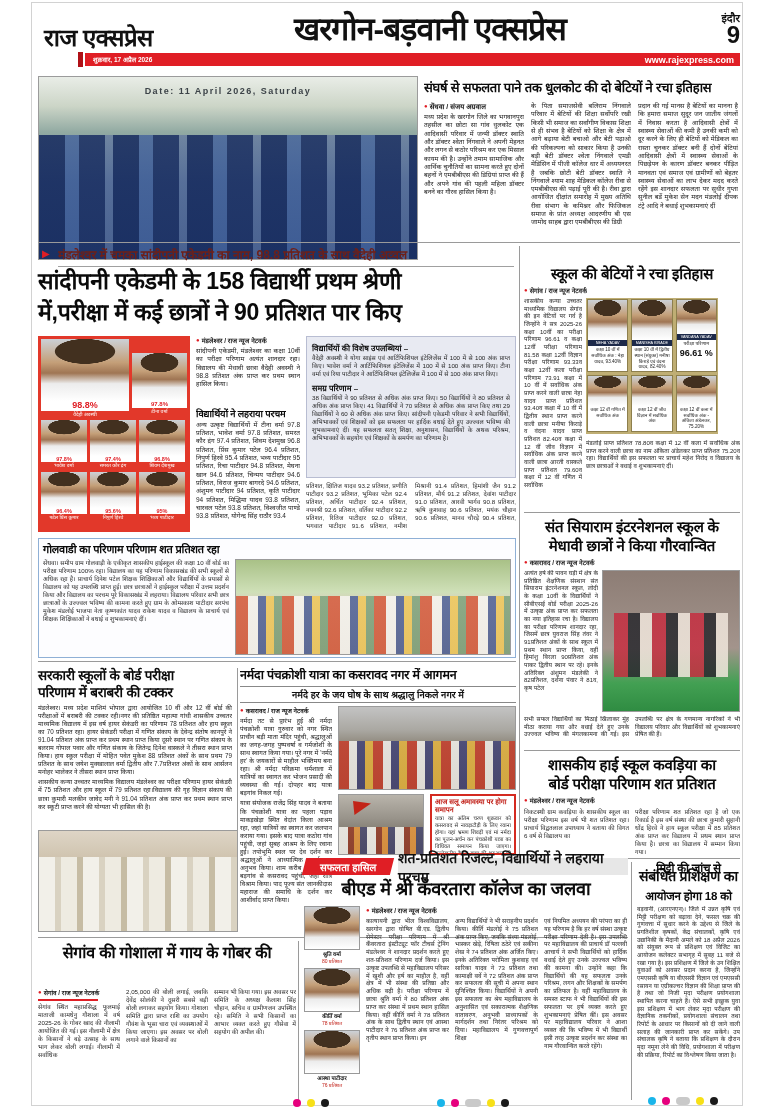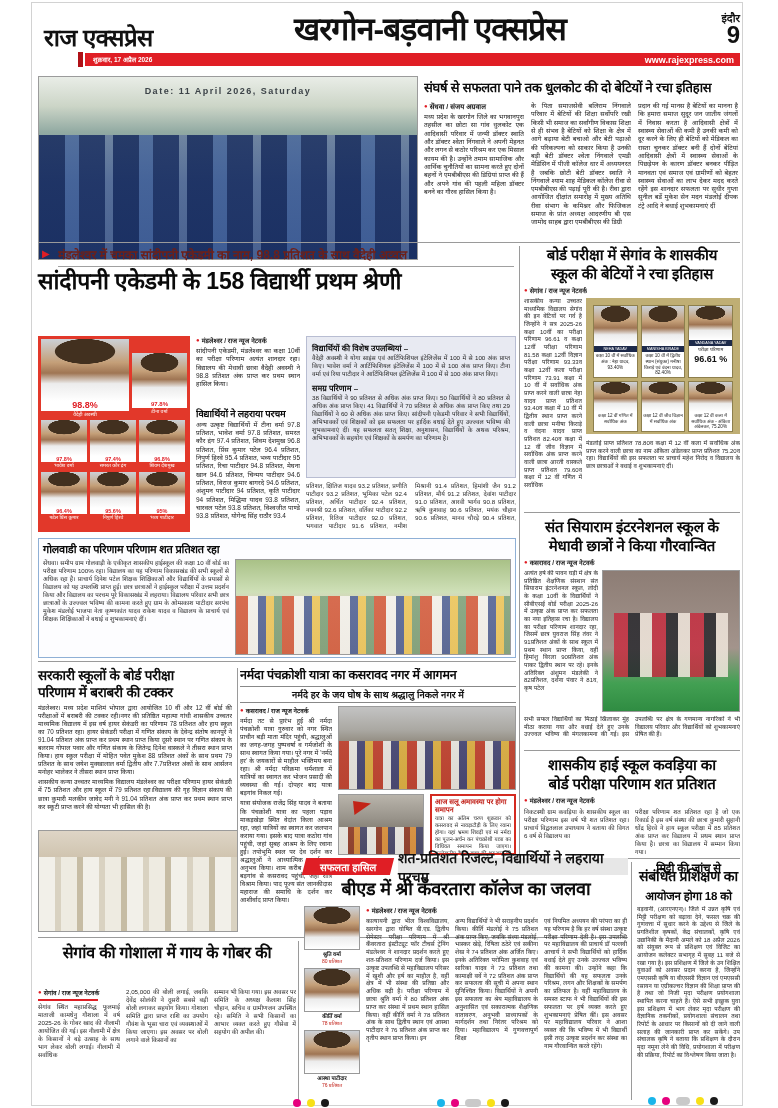--- a/index.html
+++ b/index.html
@@ -79,20 +79,21 @@
     <p class="bt" style="width:100px;height:136px">के पिता समाजसेवी बलिराम निंगवाले परिवार में बेटियों की शिक्षा सर्वोपरि रखी किसी भी समाज का सर्वांगीण विकास शिक्षा से ही संभव है बेटियों को शिक्षा के क्षेत्र में आगे बढ़ाया बेटी बचाओ और बेटी पढ़ाओ की परिकल्पना को साकार किया है उनकी बड़ी बेटी डॉक्टर श्वेता निंगवाले एमडी मेडिसिन में पीजी कॉलेज धार में अध्ययनरत है जबकि छोटी बेटी डॉक्टर स्वाति ने निंगवाले श्याम शाह मेडिकल कॉलेज रीवा से एमबीबीएस की पढ़ाई पूरी की है। रीवा द्वारा आयोजित दीक्षांत समारोह में मुख्य अतिथि रीवा संभाग के कमिश्नर और फिजिकल समाज के प्रांत अध्यक्ष आदरणीय बी एस जामोद साहब द्वारा एमबीबीएस की डिग्री</p>
     <p class="bt" style="width:100px;height:136px">प्रदान की गई मानस है बेटियों का मानना है कि हमारा समाज सुदूर जन जातीय जंगलों में निवास करता है आदिवासी क्षेत्रों में स्वास्थ्य सेवाओं की कमी है उनकी कमी को दूर करने के लिए ही बेटियों को मेडिकल का रास्ता चुनकर डॉक्टर बनी हैं दोनों बेटियां आदिवासी क्षेत्रों में स्वास्थ्य सेवाओं के पिछड़ेपन के कारण डॉक्टर बनकर पीड़ित मानवता एवं समाज एवं ग्रामीणों को बेहतर स्वास्थ्य सेवाओं का लाभ देकर मदद करते रहेंगे इस शानदार सफलता पर सुधीर गुप्ता सुनील बर्डे मुकेश सेन मदन मंडलोई दीपक टंट्रे आदि ने बधाई शुभकामनाएं दीं</p>
   </div>
 
   <div class="abs rule-h" style="left:38px;top:242px;width:702px"></div>
 
   <div class="abs" style="left:42px;top:248px;color:#e01e25;font-size:10px">▶</div>
   <div class="abs" style="left:58px;top:246px;width:456px;font-size:12px;font-weight:800;color:#6e2019;border-bottom:1px solid #a0a0a0;padding-bottom:3px;white-space:nowrap;overflow:hidden">मंडलेश्वर में चमका सांदीपनी एकेडमी का नाम, 98.8 प्रतिशत के साथ वैदेही अव्वल</div>
 
   <div class="abs hl" style="left:38px;top:268px;width:478px;font-size:23px;white-space:nowrap">सांदीपनी एकेडमी के 158 विद्यार्थी प्रथम श्रेणी</div>
+  <div class="abs hl" style="left:38px;top:299px;width:478px;font-size:23px;white-space:nowrap">में,परीक्षा में कई छात्रों ने 90 प्रतिशत पार किए</div>
 
   <div class="abs" style="left:38px;top:336px;width:152px;height:196px;background:#e2382a;padding:3px">
     <div style="display:flex;gap:3px">
       <div style="width:88px">
         <div class="face" style="height:62px"></div>
         <div class="pctbar" style="font-size:9px">98.8%</div>
         <div class="stu-name">वैदेही अवस्थी</div>
       </div>
       <div style="width:55px;padding-top:14px">
         <div class="face" style="height:48px"></div>
@@ -182,25 +183,24 @@
     <div style="position:absolute;left:14px;top:6px;width:18px;height:14px;background:#c22418;clip-path:polygon(0 0,100% 18%,8% 100%)"></div>
     <div style="position:absolute;left:0;right:0;bottom:0;height:46%;background:repeating-linear-gradient(90deg,rgba(240,238,232,.9) 0 9px,rgba(150,60,40,.85) 9px 15px,rgba(230,150,60,.85) 15px 21px,rgba(70,70,110,.8) 21px 28px)"></div>
   </div>
   <div class="abs" style="left:430px;top:794px;width:86px;height:61px;border:2px solid #d42a20;padding:2px 3px;overflow:hidden">
     <div style="font-size:7px;font-weight:800;color:#c01d15;line-height:1.15">आज सलू अमावस्या पर होगा समापन</div>
     <p class="bt" style="font-size:5.4px;margin-top:1px">यात्रा का अंतिम चरण शुक्रवार को कसरावद से नावड़ाटौड़ी के लिए रवाना होगा। यहां भ्रमण शिवड़ी एवं मां नर्मदा का पूजन-अर्चन कर पंचक्रोशी यात्रा का विधिवत समापन किया जाएगा। उल्लेखनीय है कि यात्रा की शुरुआत भी इसी स्थल से हुई थी।</p>
   </div>
 
   <div class="abs rule-v" style="left:519px;top:246px;height:612px"></div>
 
-  <div class="abs hl center" style="left:524px;top:246px;width:216px;font-size:15px">बोर्ड परीक्षा में सेगांव के शासकीय</div>
   <div class="abs hl center" style="left:524px;top:265px;width:216px;font-size:15px">स्कूल की बेटियों ने रचा इतिहास</div>
   <div class="abs byline" style="left:524px;top:286px;font-size:6.5px"><span class="dot">●</span><span>सेगांव / राज न्यूज नेटवर्क</span></div>
   <p class="abs bt" style="left:524px;top:298px;width:58px;height:210px;font-size:6px">शासकीय कन्या उच्चतर माध्यमिक विद्यालय सेगांव की इन बेटियों पर गर्व है जिन्होंने ने सत्र 2025-26 कक्षा 10वीं का परीक्षा परिणाम 96.61 व कक्षा 12वीं परीक्षा परिणाम 81.58 कक्षा 12वीं विज्ञान परीक्षा परिणाम 93.33व कक्षा 12वीं कला परीक्षा परिणाम 73.91 कक्षा में 10 वीं में सर्वाधिक अंक प्राप्त करने वाली छात्रा नेहा यादव प्राप्त प्रतिशत 93.40व कक्षा में 10 वीं में द्वितीय स्थान प्राप्त करने वाली छात्रा मनीषा किराड़े व वंदना यादव प्राप्त प्रतिशत 82.40व कक्षा में 12 वीं जीव विज्ञान में सर्वाधिक अंक प्राप्त करने वाली छात्रा आरती वास्कले प्राप्त प्रतिशत 79.60व कक्षा में 12 वीं गणित में सर्वाधिक</p>
-  <div class="abs" style="left:586px;top:298px;width:154px;height:136px;background:#bfae74;padding:7px">
+  <div class="abs" style="left:586px;top:298px;width:132px;height:136px;background:#bfae74;padding:1px">
     <div style="display:flex;gap:3px">
       <div class="gcard" style="width:48px">
         <div class="face" style="height:40px"></div>
         <div class="gname">NEHA YADAV</div>
         <div class="gcap">कक्षा 10 वीं में सर्वाधिक अंक : नेहा यादव, 93.40%</div>
       </div>
       <div class="gcard" style="width:48px">
         <div class="face" style="height:40px"></div>
         <div class="gname">MANISHA KIRADE</div>
         <div class="gcap">कक्षा 10 वीं में द्वितीय स्थान (संयुक्त) मनीषा किराड़े एवं वंदना यादव, 82.40%</div>

